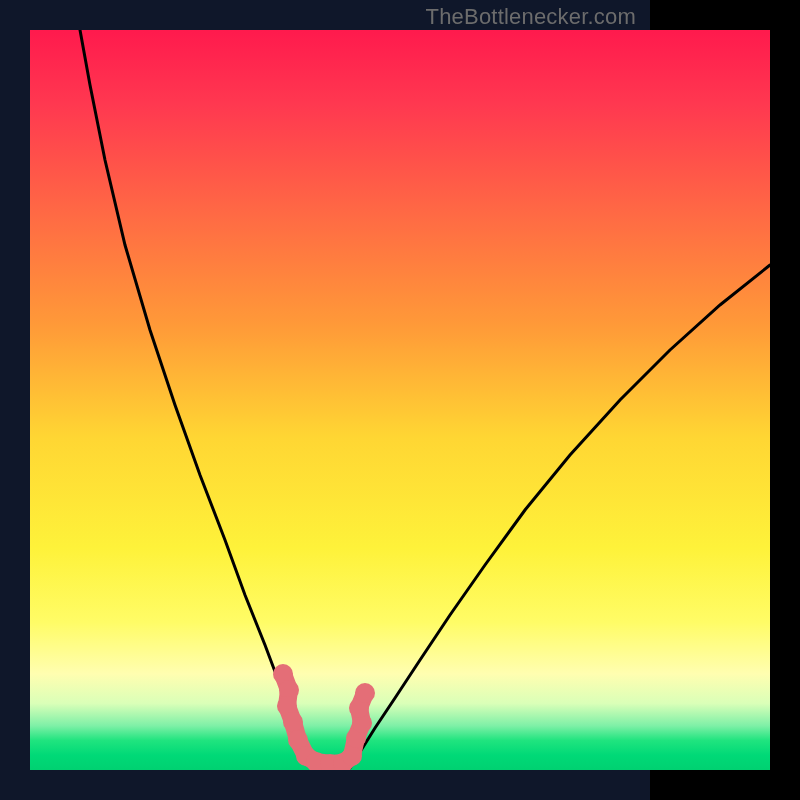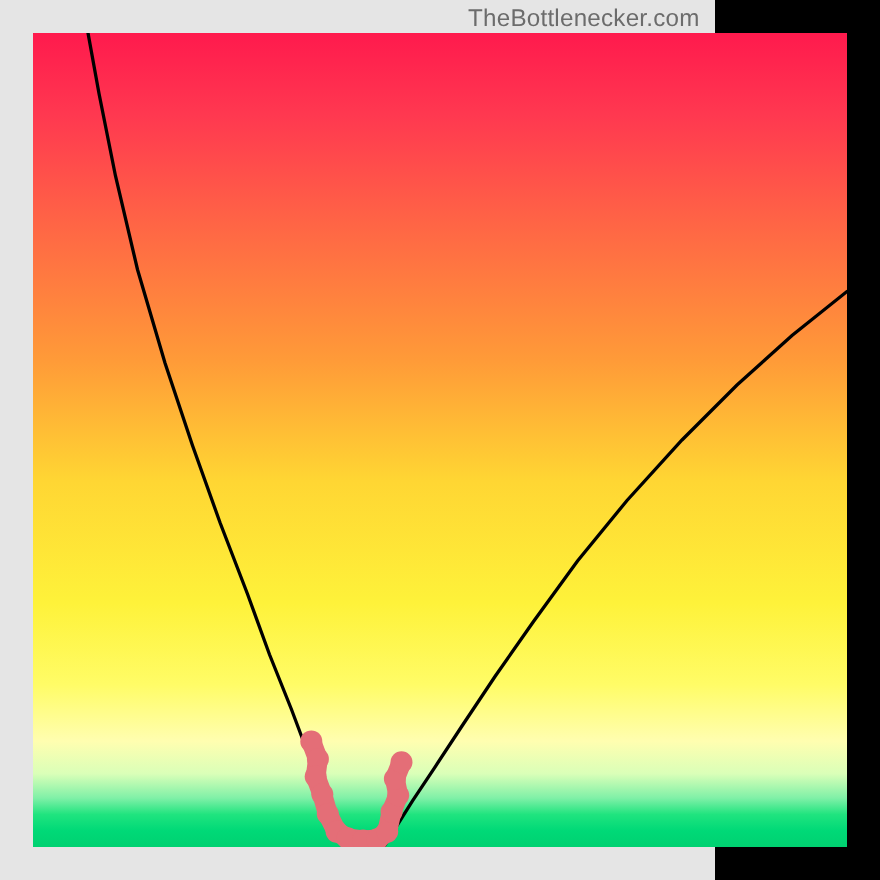--- a/index.html
+++ b/index.html
@@ -10,21 +10,21 @@
     background: #000;
     overflow: hidden;
     font-family: Arial, Helvetica, sans-serif;
   }
   .frame {
     position: absolute;
     top: 0;
     left: 0;
     width: 650px;
     height: 800px;
-    background: #e5e5e5;
+    background: #0f172a;
   }
   .plot-area {
     position: absolute;
     top: 30px;
     left: 30px;
     width: 740px;
     height: 740px;
     background: linear-gradient(to bottom,
       #ff1a4d 0%,
       #ff3850 10%,

